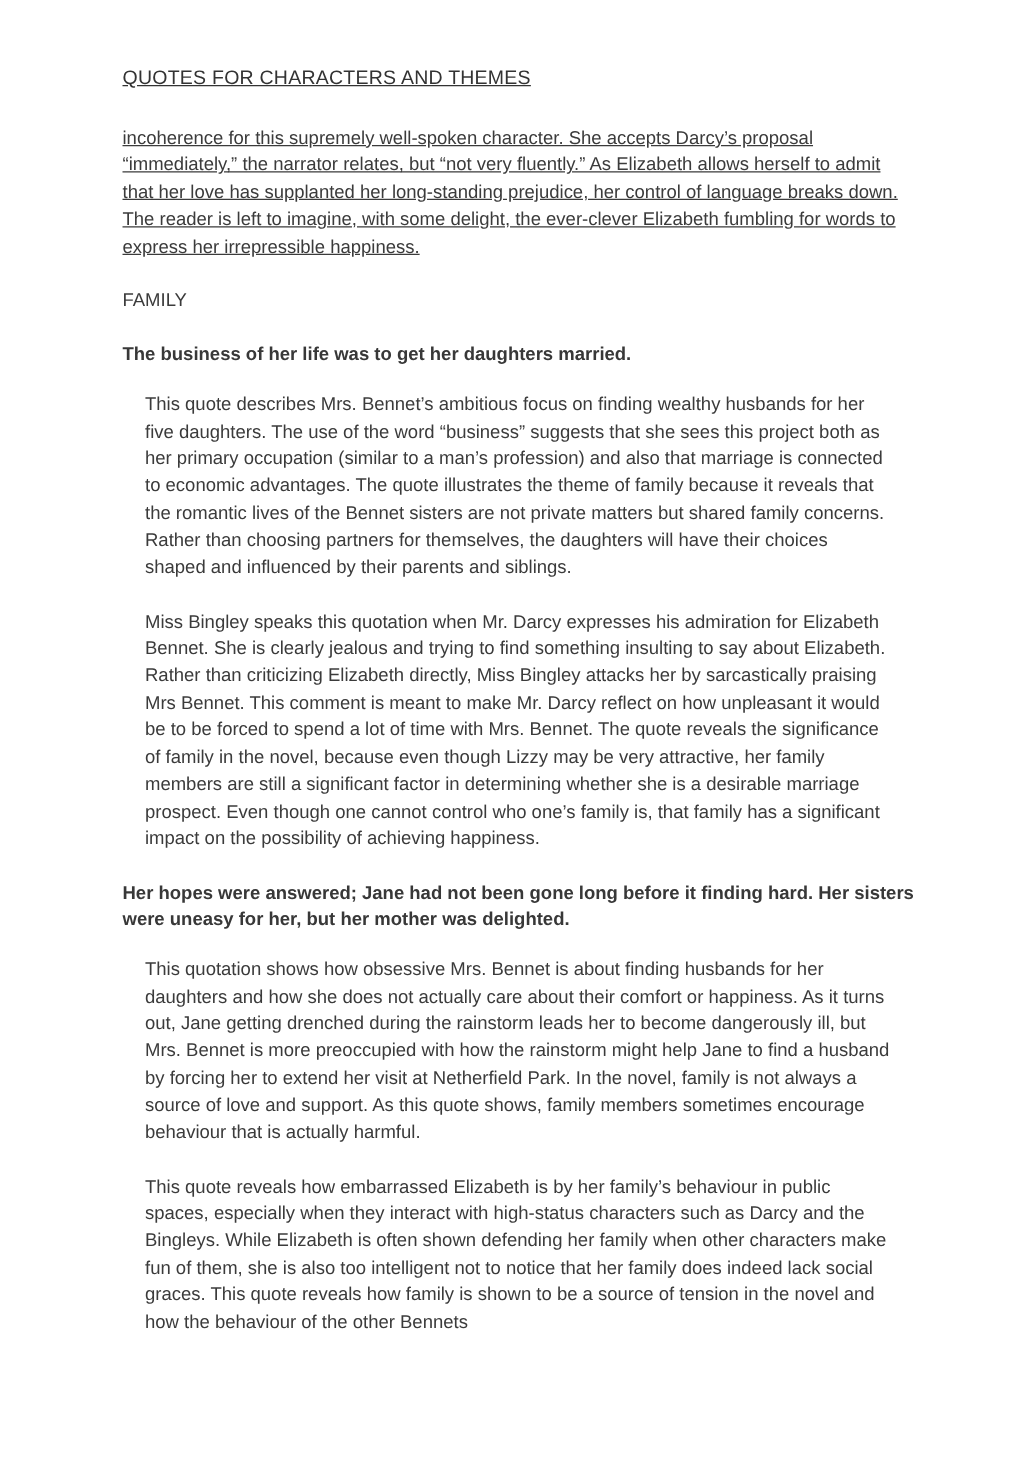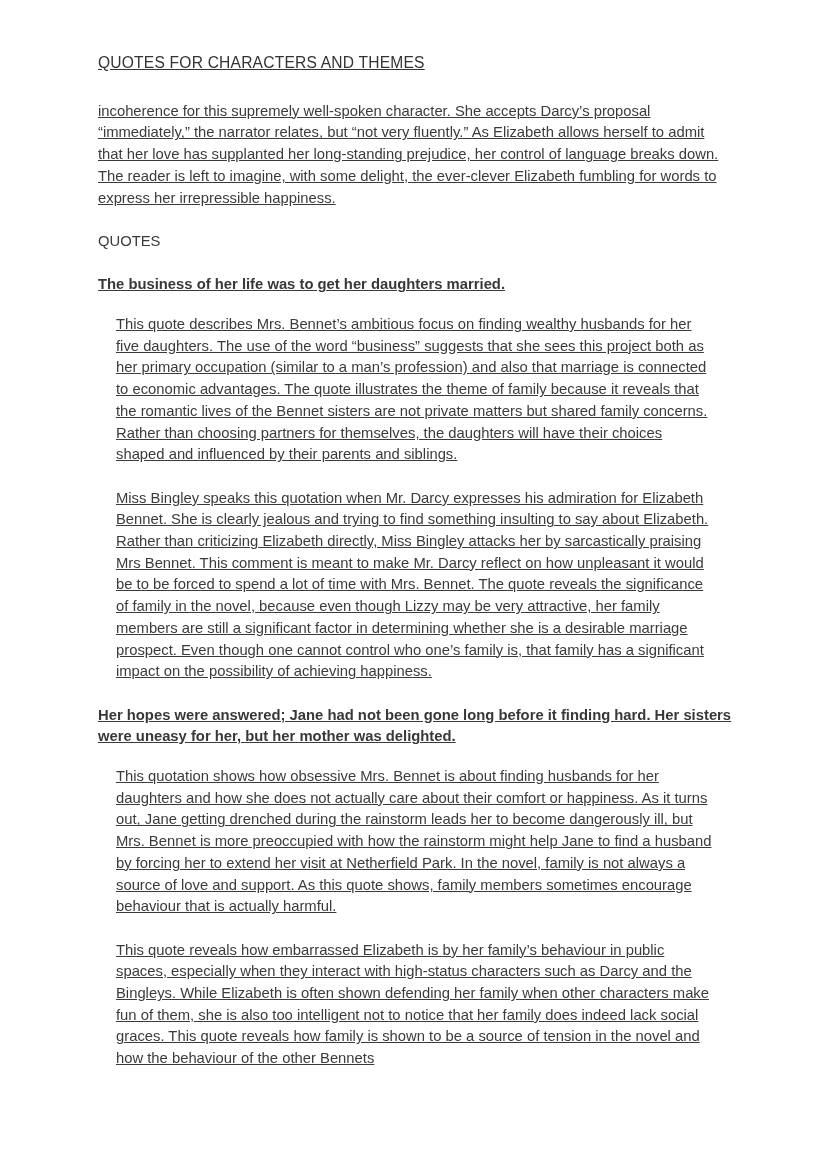--- a/index.html
+++ b/index.html
@@ -32,36 +32,36 @@
   .intro {
     margin: 0 0 21.7px 0;
     text-decoration: underline;
   }
   .section-heading {
     font-size: 14.8px;
     font-weight: 400;
     margin: 0 0 21.7px 0;
     color: #3b3b3b;
   }
-  .entry { margin: 0 0 21.7px 0; text-decoration: underline; }
+  .entry { margin: 0 0 21.7px 0; }
   .entry:last-child { margin-bottom: 0; }
   .quote-line { font-weight: 700; margin: 0; color: #383838; }
   .analysis { margin: 18px; }
 </style>
 </head>
 <body>
 
 <div class="page">
   <div class="content">
 
     <h1 class="doc-title">QUOTES FOR CHARACTERS AND THEMES</h1>
 
     <p class="intro">incoherence for this supremely well-spoken character. She accepts Darcy’s proposal “immediately,” the narrator relates, but “not very fluently.” As Elizabeth allows herself to admit that her love has supplanted her long-standing prejudice, her control of language breaks down. The reader is left to imagine, with some delight, the ever-clever Elizabeth fumbling for words to express her irrepressible happiness.</p>
 
-    <h2 class="section-heading">QUOTES</h2>
+    <h2 class="section-heading">FAMILY</h2>
 
     <div class="entry">
       <p class="quote-line">The business of her life was to get her daughters married.</p>
       <p class="analysis">This quote describes Mrs. Bennet’s ambitious focus on finding wealthy husbands for her five daughters. The use of the word “business” suggests that she sees this project both as her primary occupation (similar to a man’s profession) and also that marriage is connected to economic advantages. The quote illustrates the theme of family because it reveals that the romantic lives of the Bennet sisters are not private matters but shared family concerns. Rather than choosing partners for themselves, the daughters will have their choices shaped and influenced by their parents and siblings.</p>
     </div>
 
     <div class="entry">
       <p class="analysis">Miss Bingley speaks this quotation when Mr. Darcy expresses his admiration for Elizabeth Bennet. She is clearly jealous and trying to find something insulting to say about Elizabeth. Rather than criticizing Elizabeth directly, Miss Bingley attacks her by sarcastically praising Mrs Bennet. This comment is meant to make Mr. Darcy reflect on how unpleasant it would be to be forced to spend a lot of time with Mrs. Bennet. The quote reveals the significance of family in the novel, because even though Lizzy may be very attractive, her family members are still a significant factor in determining whether she is a desirable marriage prospect. Even though one cannot control who one’s family is, that family has a significant impact on the possibility of achieving happiness.</p>
     </div>
 

